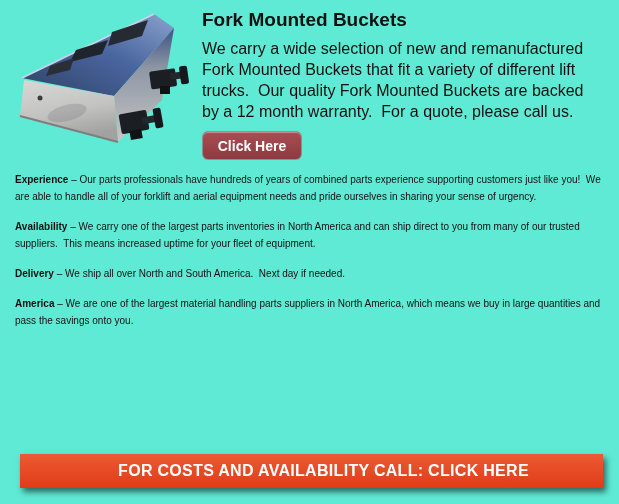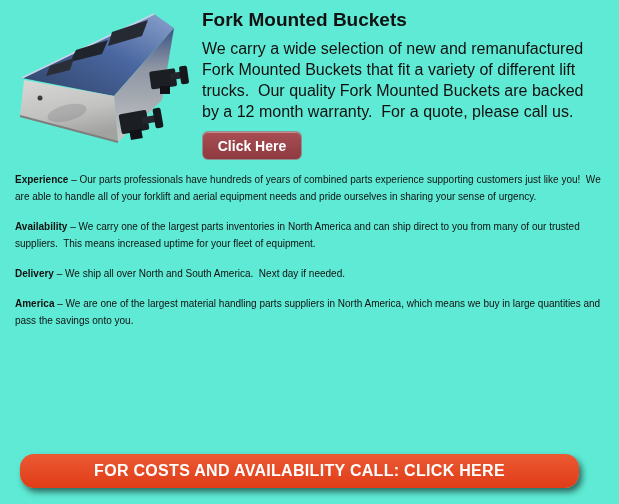--- a/index.html
+++ b/index.html
@@ -25,24 +25,24 @@
     box-shadow:inset 0 1px 0 rgba(255,255,255,0.35);
     color:#ffffff;font-weight:bold;font-size:14px;font-family:"Liberation Sans", sans-serif;
   }
   
   #sections{position:absolute;left:15px;top:171px;width:600px;}
   .section-p{margin:0 8px 13px 0;font-size:10px;line-height:17px;color:#111;}
   .section-label{font-weight:bold;}
   .section-text{white-space:pre-wrap;}
   
   #footer-banner{
-    position:absolute;left:20px;top:454px;width:559px;height:34px;border-radius:14px;cursor:pointer;
+    position:absolute;left:20px;top:454px;width:559px;height:34px;border-radius:0;cursor:pointer;
     background:linear-gradient(to bottom, var(--banner-top,#eb5a33), var(--banner-bottom,#e03c17));
     box-shadow:3px 4px 6px rgba(0,0,0,0.55);
-    display:flex;align-items:center;justify-content:center;
+    display:flex;align-items:center;justify-content:center;padding-left:24px;
   }
   #footer-banner-label{
     color:#ffffff;font-weight:bold;font-size:16px;letter-spacing:0.3px;
     font-family:"Liberation Sans", sans-serif;
   }
 </style>
 </head>
 <body>
 
 <div id="page">

